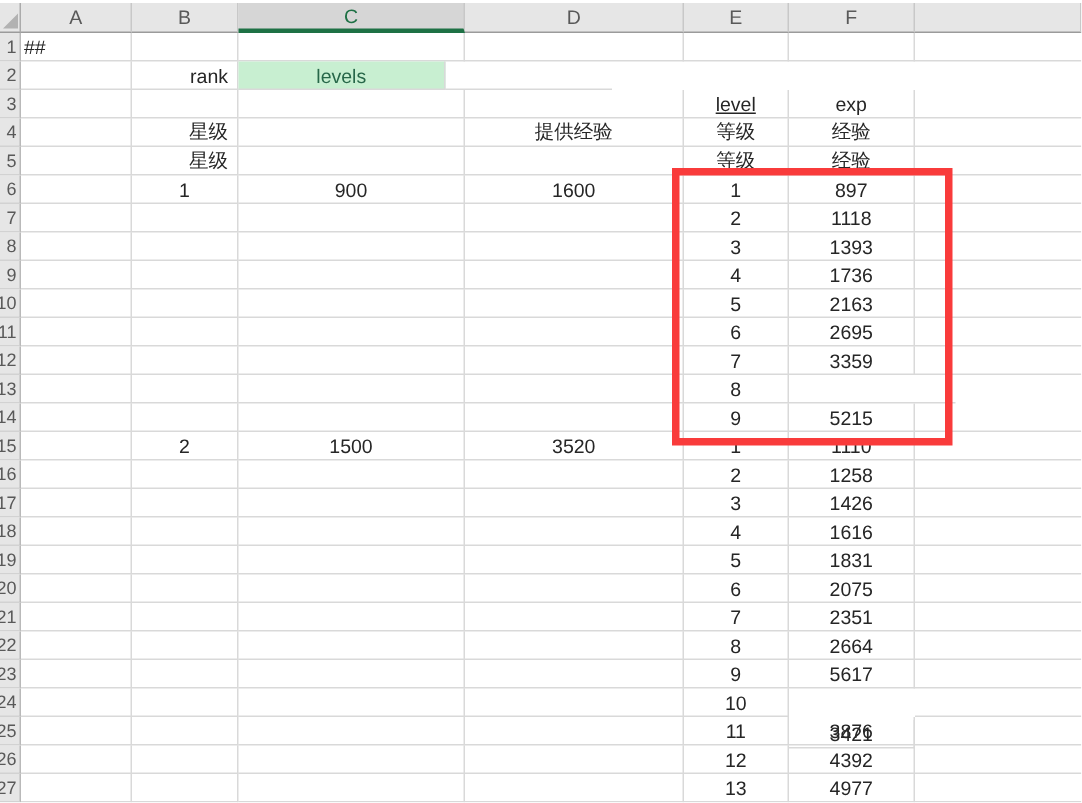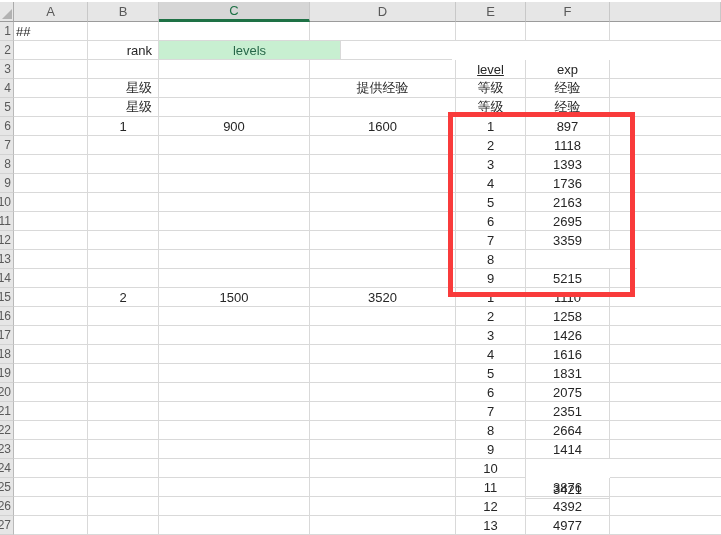--- a/index.html
+++ b/index.html
@@ -106,21 +106,21 @@
         <div class="cell" style="width: 151px;"></div>
         <div class="cell" style="width: 146px;"></div>
         <div class="cell" style="width: 70px;"></div>
         <div class="cell" style="width: 84px;"></div>
         <div class="cell lastcol" style="width: 111px;"></div>
       </div>
       <div class="row">
         <div class="rn">2</div>
         <div class="cell" style="width: 74px;"></div>
         <div class="cell ar" style="width: 71px;">rank</div>
-        <div class="cell merged" style="width: 182px;">levels</div>
+        <div class="cell merged" style="width: 138px;">levels</div>
         <div class="cell lastcol" style="width: 111px;"></div>
       </div>
       <div class="row">
         <div class="rn">3</div>
         <div class="cell" style="width: 74px;"></div>
         <div class="cell" style="width: 71px;"></div>
         <div class="cell" style="width: 151px;"></div>
         <div class="cell" style="width: 146px;"></div>
         <div class="cell" style="width: 70px; text-decoration: underline;">level</div>
         <div class="cell" style="width: 84px;">exp</div>
@@ -315,21 +315,21 @@
         <div class="cell" style="width: 84px;">2664</div>
         <div class="cell lastcol" style="width: 111px;"></div>
       </div>
       <div class="row">
         <div class="rn">23</div>
         <div class="cell" style="width: 74px;"></div>
         <div class="cell" style="width: 71px;"></div>
         <div class="cell" style="width: 151px;"></div>
         <div class="cell" style="width: 146px;"></div>
         <div class="cell" style="width: 70px;">9</div>
-        <div class="cell" style="width: 84px;">1414</div>
+        <div class="cell" style="width: 84px;">5617</div>
         <div class="cell lastcol" style="width: 111px;"></div>
       </div>
       <div class="row">
         <div class="rn">24</div>
         <div class="cell" style="width: 74px;"></div>
         <div class="cell" style="width: 71px;"></div>
         <div class="cell" style="width: 151px;"></div>
         <div class="cell" style="width: 146px;"></div>
         <div class="cell" style="width: 70px;">10</div>
         <div class="cell" style="width: 84px; margin-top: 21px;">3421</div>

